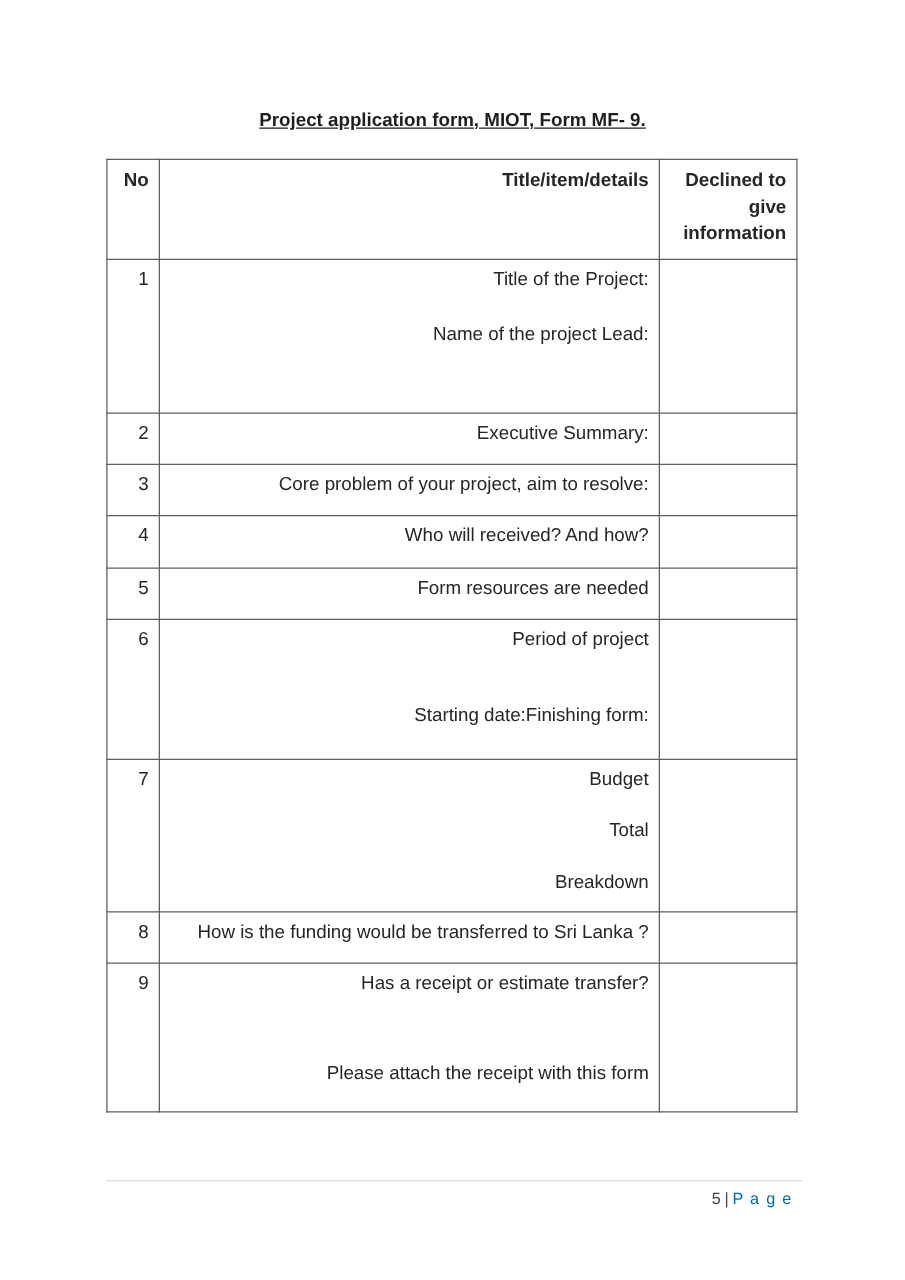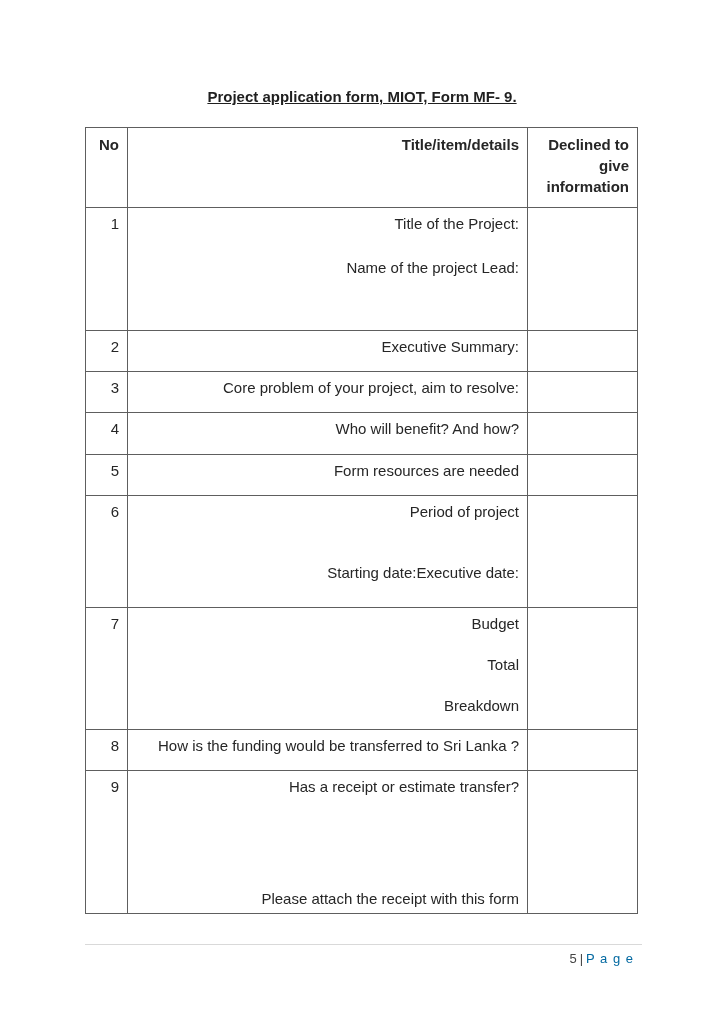--- a/index.html
+++ b/index.html
@@ -54,21 +54,21 @@
   tr.h-r5  { height: 41px; }
   tr.h-r6  { height: 83px; }
   tr.h-r7  { height: 122px; }
   tr.h-r8  { height: 41px; }
   tr.h-r9  { height: 119px; }
   tr.h-r10 { height: 60px; }
   .line { white-space: pre-wrap; }
   .gap-title-lead { margin-top: 24px; }
   .gap-period { margin-top: 21px; }
   .gap-budget { margin-top: 21px; margin-left: 43px; }
-  .gap-receipt { margin-top: 92px; }
+  .gap-receipt { margin-top: 52px; }
   .date-start { display: inline-block; width: 202px; white-space: pre-wrap; }
   .date-finish { white-space: pre-wrap; }
   .footer-rule {
     position: absolute;
     left: 85px;
     top: 944px;
     width: 557px;
     height: 1px;
     background: #d9d9d9;
   }
@@ -122,37 +122,37 @@
       <tr class="h-r3">
         <td>3</td>
         <td>
           <div class="line">Core problem of your project, aim to resolve:</div>
         </td>
         <td></td>
       </tr>
       <tr class="h-r4">
         <td>4</td>
         <td>
-          <div class="line">Who will benefit? And how?</div>
+          <div class="line">Who will received? And how?</div>
         </td>
         <td></td>
       </tr>
       <tr class="h-r5">
         <td>5</td>
         <td>
           <div class="line">Form resources are needed</div>
         </td>
         <td></td>
       </tr>
       <tr class="h-r6">
         <td>6</td>
         <td>
           <div class="line">Period of project</div>
           <div class="line gap-period">
-            <span class="date-start">Starting date:</span><span class="date-finish">Executive date:</span>
+            <span class="date-start">Starting date:</span><span class="date-finish">Finishing form:</span>
           </div>
         </td>
         <td></td>
       </tr>
       <tr class="h-r7">
         <td>7</td>
         <td>
           <div class="line">Budget</div>
           <div class="line gap-budget">Total</div>
           <div class="line gap-budget">Breakdown</div>

